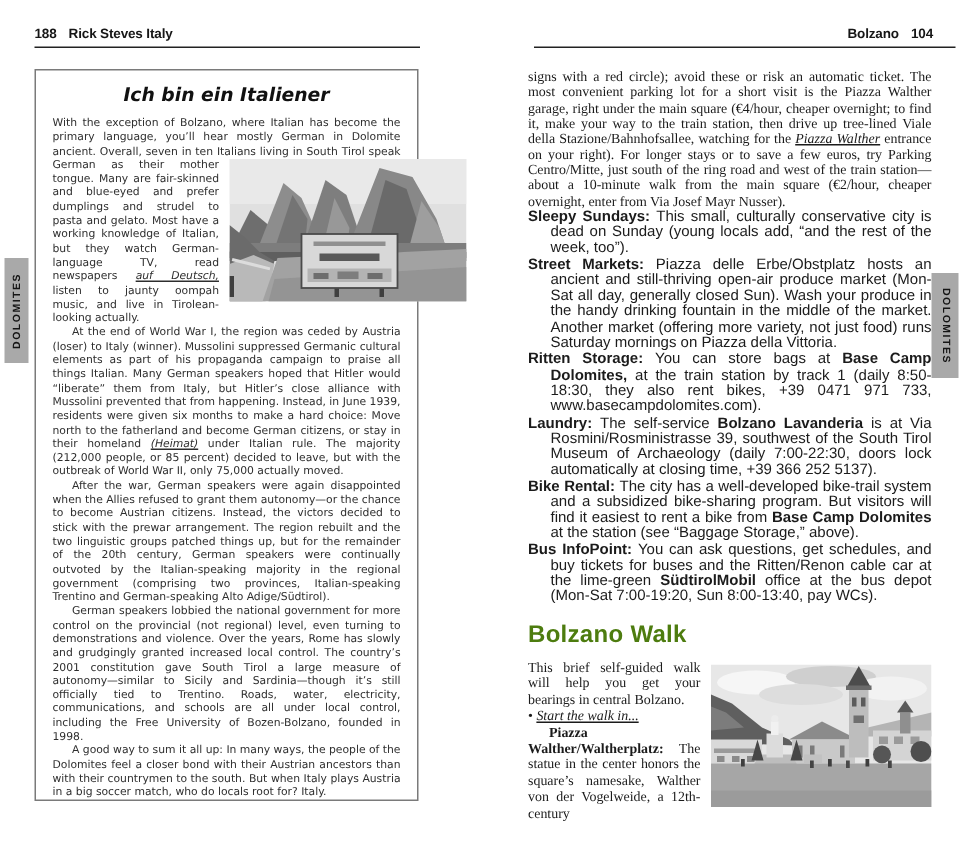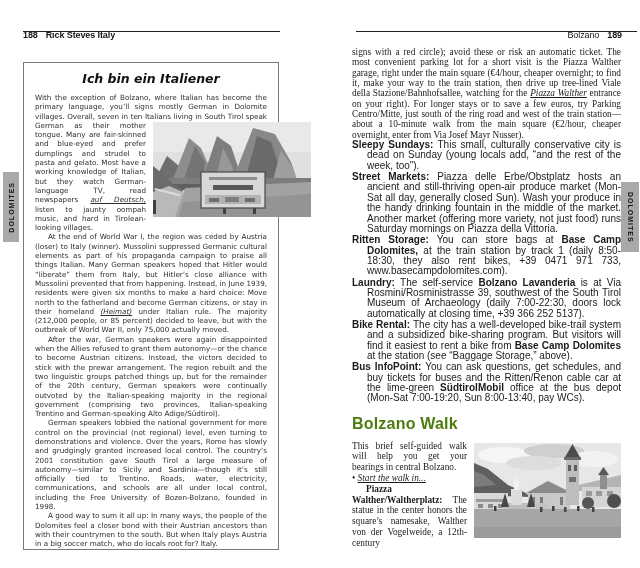--- a/index.html
+++ b/index.html
@@ -1,41 +1,41 @@
 <!DOCTYPE html>
 <html lang="en"><head>
 <meta charset="utf-8">
 <style>
   html,body{margin:0;padding:0;background:#ffffff;}
   .spread{position:relative;width:640px;height:568px;background:#ffffff;overflow:hidden;
           color:#1c1c1c;-webkit-font-smoothing:antialiased;}
 
   
-  .run-head{position:absolute;top:30px;font-family:"Liberation Sans",sans-serif;
+  .run-head{position:absolute;top:17px;font-family:"Liberation Sans",sans-serif;
             font-size:9px;letter-spacing:-0.1px;color:#161616;white-space:nowrap;}
   .run-head .pnum{font-weight:600;}
   .run-head .sep{display:inline-block;width:8px;}
   .lp-head{left:23px;}
   .lp-head .btitle{font-weight:600;}
   .rp-head{right:18px;}
-  .rp-head .sect{font-weight:400;padding-left:16px;}
+  .rp-head .sect{font-weight:700;padding-left:16px;}
   .rule{position:absolute;top:31px;height:1px;background:#222;}
   .rule-left{left:23px;width:257px;}
   .rule-right{left:356px;width:281px;}
 
   
   .side-tab{position:absolute;background:#a9a9a9;display:flex;align-items:center;justify-content:center;}
   .side-tab span{font-family:"Liberation Sans",sans-serif;font-weight:700;font-size:7px;
                  letter-spacing:1px;color:#141414;writing-mode:vertical-rl;}
   .tab-left{left:3px;top:172px;width:16px;height:70px;}
   .tab-left span{transform:rotate(180deg);}
   .tab-right{left:621px;top:182px;width:18px;height:70px;}
 
   
-  .sidebar-box{position:absolute;left:23px;top:62px;width:256px;height:488px;
+  .sidebar-box{position:absolute;left:23px;top:46px;width:256px;height:488px;
                border:1px solid #7a7a7a;box-sizing:border-box;padding:7px 11px 6px;background:#fff;}
   .sidebar-title{text-align:center;font-family:"DejaVu Sans",sans-serif;font-style:italic;
                  font-weight:700;font-size:12.5px;line-height:16px;margin:1px 0 6px;color:#111;}
   .sidebar-body p{margin:0;font-family:"DejaVu Sans",sans-serif;font-size:7.2px;
                   line-height:9.3px;text-align:justify;color:#2e2e2e;}
   .sidebar-body p.ind{text-indent:13px;}
   .b{font-weight:700;}
   .i{font-style:italic;text-decoration:underline;}
 
   .photo1-wrap{float:right;width:158px;height:95px;margin:1px -44px 4px 7px;display:block;}
@@ -66,21 +66,21 @@
   </div>
   <div class="rule rule-left"></div>
 
   <div class="side-tab tab-left">
     <span>DOLOMITES</span>
   </div>
 
   <div class="sidebar-box">
     <div class="sidebar-title">Ich bin ein Italiener</div>
     <div class="sidebar-body">
-      <p><span><span>With the exception of Bolzano, where Italian has become the primary language, you’ll signs mostly German in Dolomite villages. Overall, seven in ten Italians living in South Tirol speak </span></span><span class="photo1-wrap" aria-label="Jagged Dolomite peaks above a mountain road with a large road sign">
+      <p><span><span>With the exception of Bolzano, where Italian has become the primary language, you’ll hear mostly German in Dolomite ancient. Overall, seven in ten Italians living in South Tirol speak </span></span><span class="photo1-wrap" aria-label="Jagged Dolomite peaks above a mountain road with a large road sign">
         <svg viewBox="0 0 158 95" preserveAspectRatio="none">
           <rect x="0" y="0" width="158" height="95" fill="#e0e0e0"></rect>
           <rect x="0" y="0" width="158" height="30" fill="#e9e9e9"></rect>
           <polygon points="0,62 14,34 26,44 36,56 40,62" fill="#6e6e6e"></polygon>
           <polygon points="18,62 36,16 48,26 56,44 60,62" fill="#8d8d8d"></polygon>
           <polygon points="30,60 42,24 52,40 50,60" fill="#747474"></polygon>
           <polygon points="48,62 64,14 78,24 86,48 90,62" fill="#7e7e7e"></polygon>
           <polygon points="62,60 70,26 80,46 78,60" fill="#989898"></polygon>
           <polygon points="78,62 100,6 122,12 138,40 144,58 148,62" fill="#888888"></polygon>
           <polygon points="92,58 104,14 118,20 126,44 120,58" fill="#6a6a6a"></polygon>
@@ -96,30 +96,30 @@
           <rect x="70" y="76" width="3" height="16" fill="#3f3f3f"></rect>
           <rect x="100" y="76" width="3" height="16" fill="#3f3f3f"></rect>
           <rect x="48" y="50" width="64" height="36" fill="#d8d8d8" stroke="#4a4a4a" stroke-width="1.2"></rect>
           <rect x="56" y="55" width="48" height="3" fill="#8f8f8f"></rect>
           <rect x="60" y="63" width="40" height="5" fill="#585858"></rect>
           <rect x="52" y="73" width="56" height="9" fill="#b3b3b3"></rect>
           <rect x="56" y="76" width="10" height="4" fill="#6d6d6d"></rect>
           <rect x="72" y="75" width="14" height="5" fill="#7d7d7d"></rect>
           <rect x="92" y="76" width="10" height="4" fill="#6d6d6d"></rect>
         </svg>
-      </span><span><span>German as their mother tongue. Many are fair-skinned and blue-eyed and prefer dumplings and strudel to pasta and gelato. Most have a working knowledge of Italian, but they watch German-language TV, read newspapers </span><span class="i">auf Deutsch,</span><span> listen to jaunty oompah music, and hard in Tirolean-looking villages.</span></span></p>
+      </span><span><span>German as their mother tongue. Many are fair-skinned and blue-eyed and prefer dumplings and strudel to pasta and gelato. Most have a working knowledge of Italian, but they watch German-language TV, read newspapers </span><span class="i">auf Deutsch,</span><span> listen to jaunty oompah music, and live in Tirolean-looking actually.</span></span></p>
       <p class="ind"><span>At the end of World War I, the region was ceded by Austria (loser) to Italy (winner). Mussolini suppressed Germanic cultural elements as part of his propaganda campaign to praise all things Italian. Many German speakers hoped that Hitler would “liberate” them from Italy, but Hitler’s close alliance with Mussolini prevented that from happening. Instead, in June 1939, residents were given six months to make a hard choice: Move north to the fatherland and become German citizens, or stay in their homeland </span><span class="i">(Heimat)</span><span> under Italian rule. The majority (212,000 people, or 85 percent) decided to leave, but with the outbreak of World War II, only 75,000 actually moved.</span></p>
       <p class="ind"><span>After the war, German speakers were again disappointed when the Allies refused to grant them autonomy—or the chance to become Austrian citizens. Instead, the victors decided to stick with the prewar arrangement. The region rebuilt and the two linguistic groups patched things up, but for the remainder of the 20th century, German speakers were continually outvoted by the Italian-speaking majority in the regional government (comprising two provinces, Italian-speaking Trentino and German-speaking Alto Adige/Südtirol).</span></p>
       <p class="ind"><span>German speakers lobbied the national government for more control on the provincial (not regional) level, even turning to demonstrations and violence. Over the years, Rome has slowly and grudgingly granted increased local control. The country’s 2001 constitution gave South Tirol a large measure of autonomy—similar to Sicily and Sardinia—though it’s still officially tied to Trentino. Roads, water, electricity, communications, and schools are all under local control, including the Free University of Bozen-Bolzano, founded in 1998.</span></p>
       <p class="ind"><span>A good way to sum it all up: In many ways, the people of the Dolomites feel a closer bond with their Austrian ancestors than with their countrymen to the south. But when Italy plays Austria in a big soccer match, who do locals root for? Italy.</span></p>
     </div>
   </div>
 
   <div class="run-head rp-head">
-    <span class="sect">Bolzano</span><span class="sep"></span><span class="pnum">189</span>
+    <span class="sect">Bolzano</span><span class="sep"></span><span class="pnum">104</span>
   </div>
   <div class="rule rule-right"></div>
 
   <div class="side-tab tab-right">
     <span>DOLOMITES</span>
   </div>
 
   <div class="rp-body">
     <p class="intro"><span>signs with a red circle); avoid these or risk an automatic ticket. The most convenient parking lot for a short visit is the Piazza Walther garage, right under the main square (€4/hour, cheaper overnight; to find it, make your way to the train station, then drive up tree-lined Viale della Stazione/Bahnhofsallee, watching for the </span><span class="i">Piazza Walther</span><span> entrance on your right). For longer stays or to save a few euros, try Parking Centro/Mitte, just south of the ring road and west of the train station—about a 10-minute walk from the main square (€2/hour, cheaper overnight, enter from Via Josef Mayr Nusser).</span></p>
 

